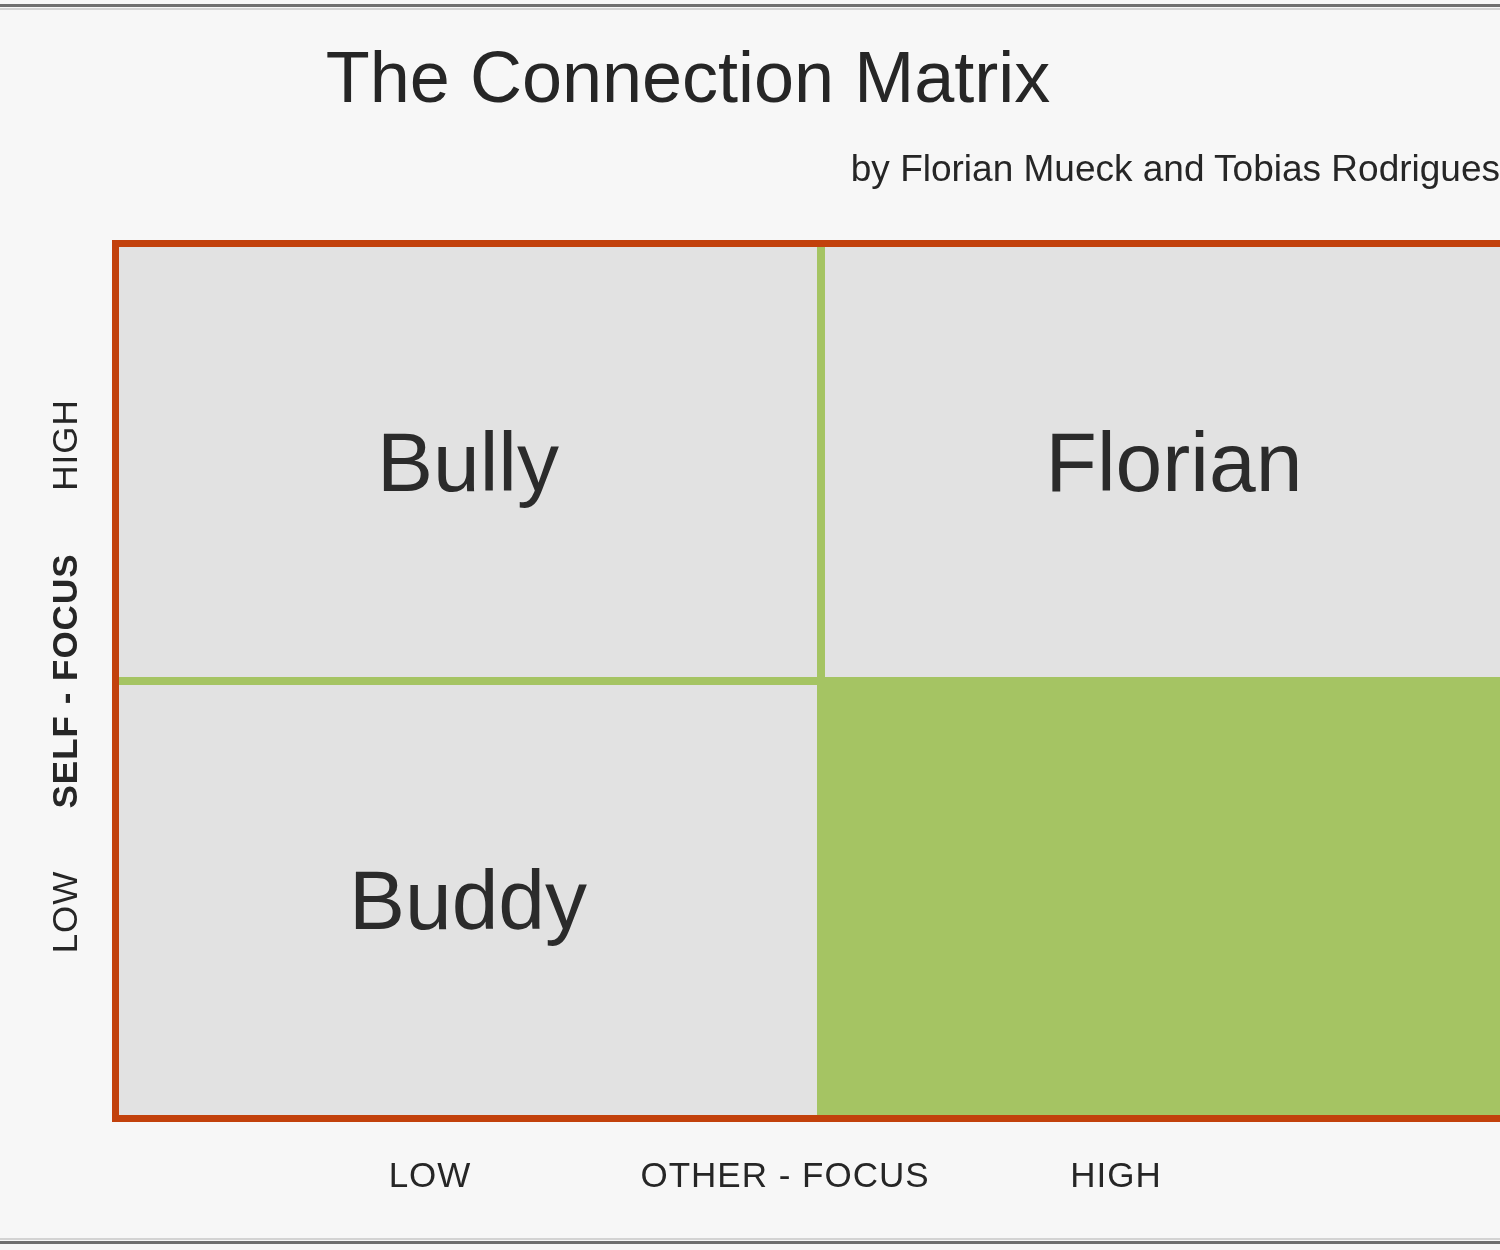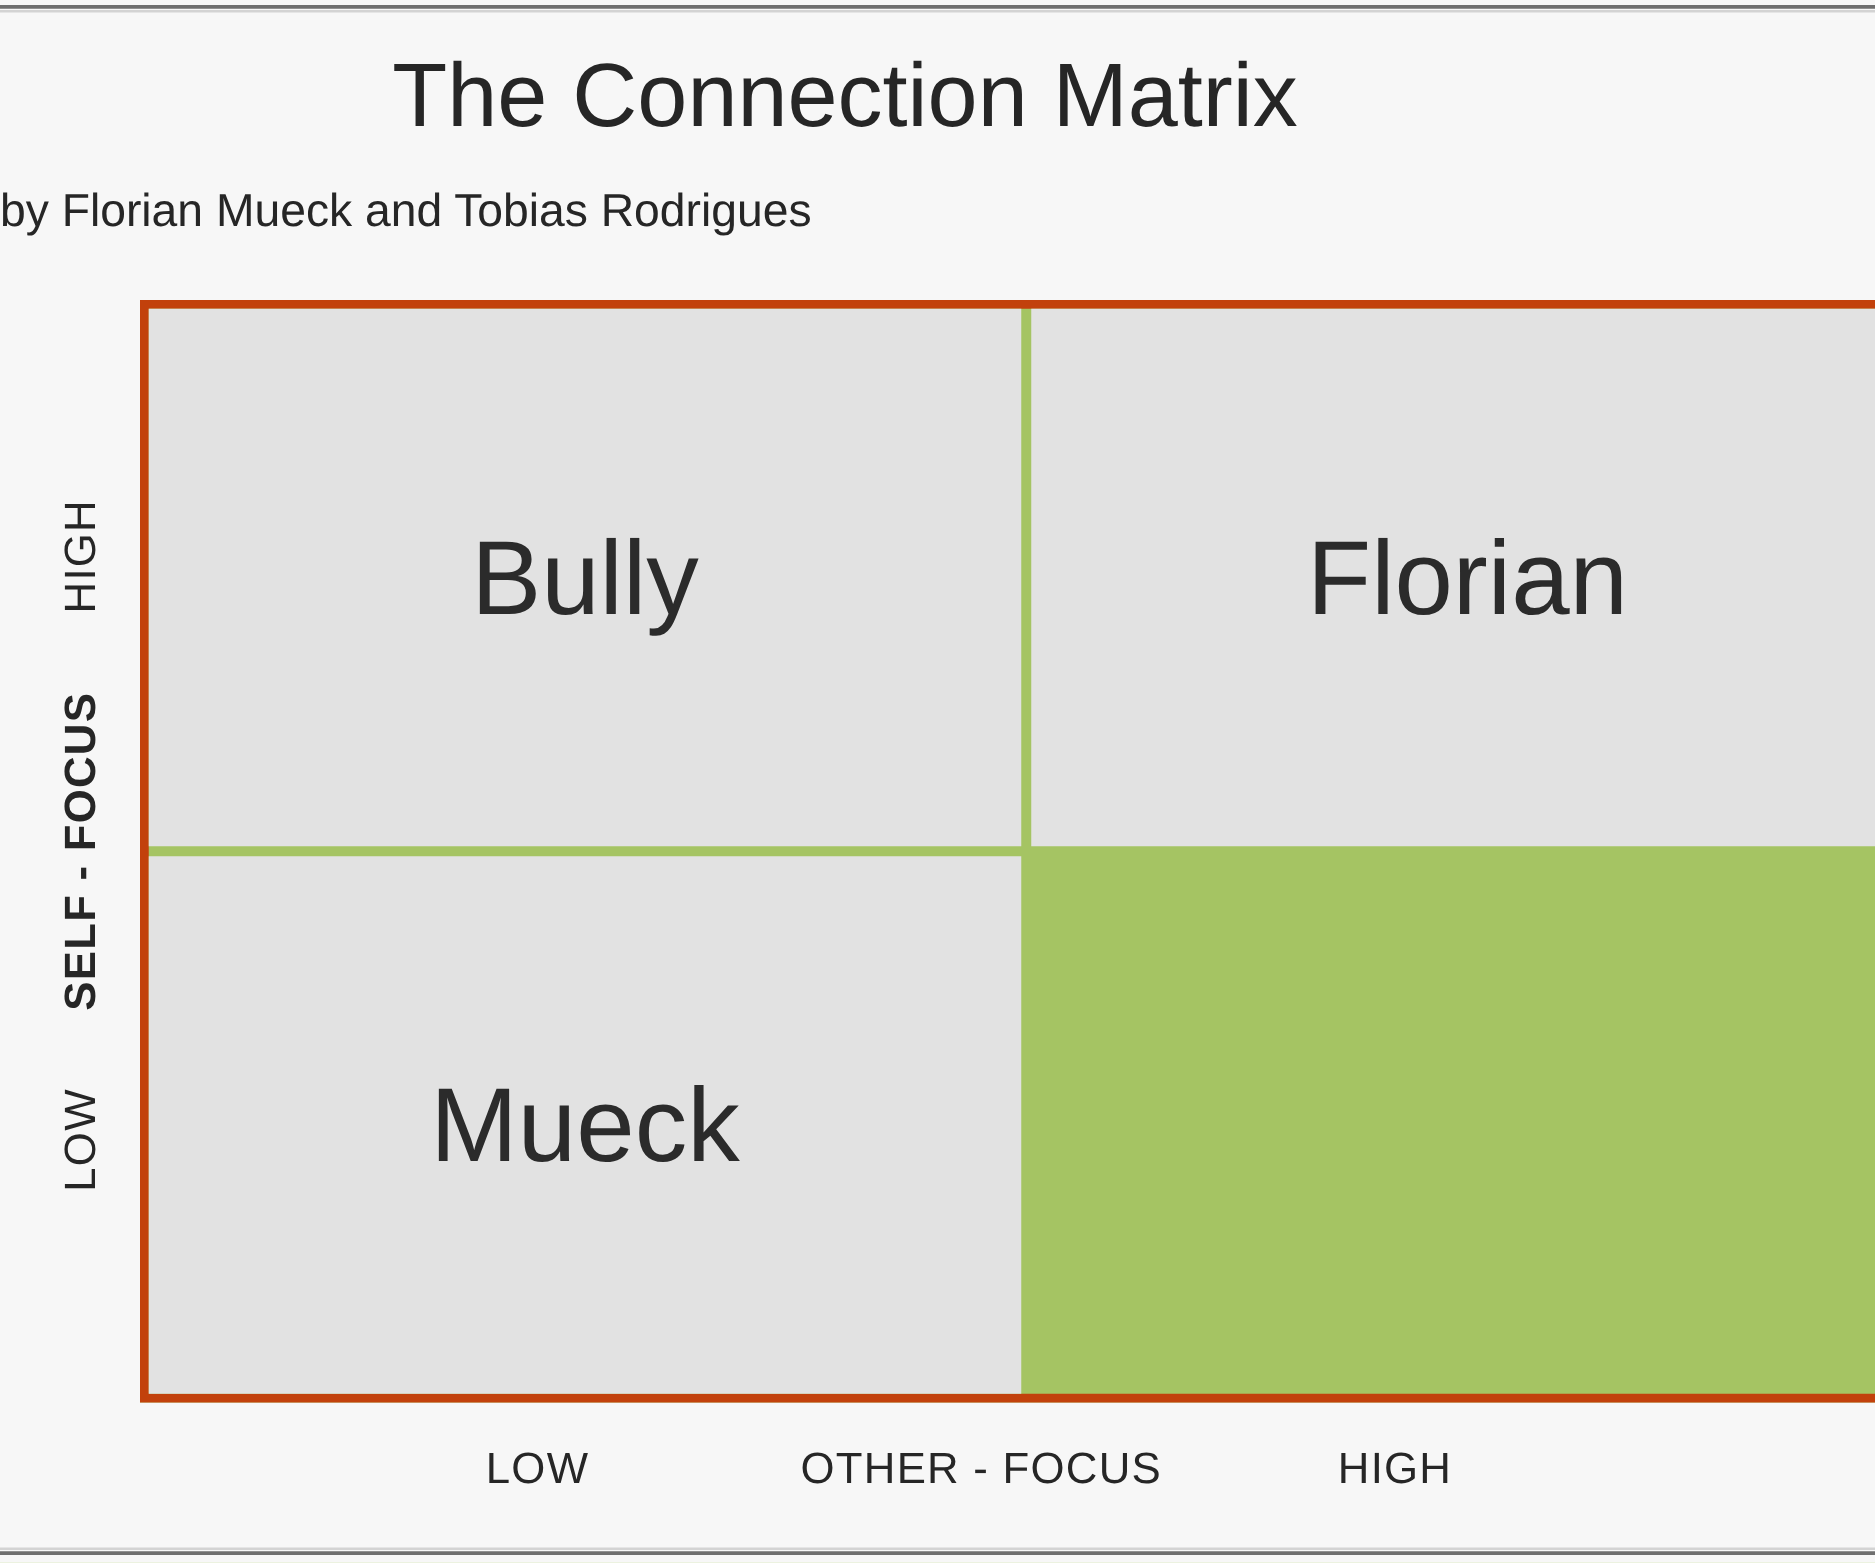--- a/index.html
+++ b/index.html
@@ -33,36 +33,36 @@
     width: 1500px;
     height: 2px;
     background: #d3d3d3;
   }
   .frame-rule-soft.top    { top: 8px; }
   .frame-rule-soft.bottom { top: 1238px; }
 
   
   .title {
     position: absolute;
-    left: 0;
+    left: 12px;
     top: 40px;
     width: 1352px;
     text-align: center;
     font-size: 72px;
     font-weight: 400;
     color: #262626;
     letter-spacing: 0px;
     line-height: 1.05;
   }
   .subtitle {
     position: absolute;
     left: 0;
     top: 148px;
     width: 1500px;
-    text-align: left;
+    text-align: right;
     font-size: 37px;
     font-weight: 400;
     color: #262626;
   }
 
   
   .matrix {
     position: absolute;
     left: 112px;
     top: 240px;
@@ -168,21 +168,21 @@
   </div>
 
   <div class="matrix">
     <div class="cell">
       <span class="cell-label">Bully</span>
     </div>
     <div class="cell">
       <span class="cell-label">Florian</span>
     </div>
     <div class="cell">
-      <span class="cell-label">Mueck</span>
+      <span class="cell-label">Buddy</span>
     </div>
   </div>
 
   <div class="x-axis">
     <div class="x-label x-low">LOW</div>
     <div class="x-label x-title">OTHER - FOCUS</div>
     <div class="x-label x-high">HIGH</div>
   </div>
 
   <div class="frame-rule-soft bottom"></div>

